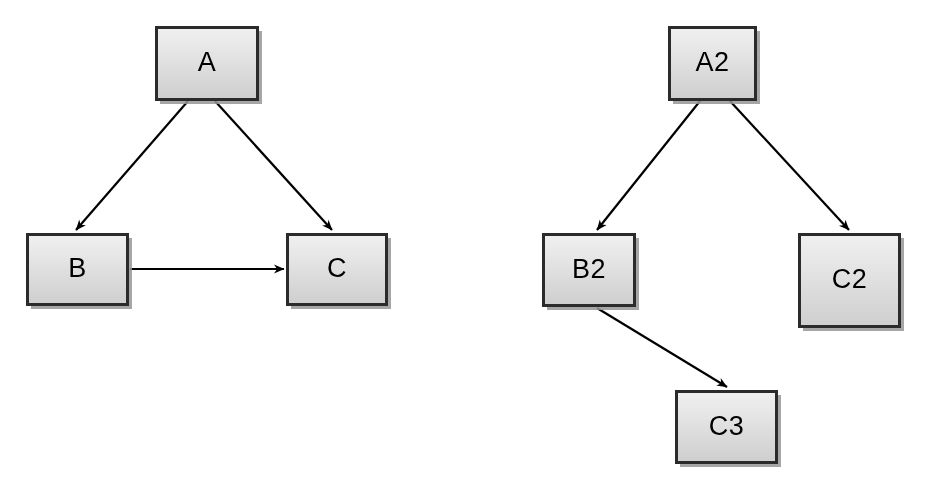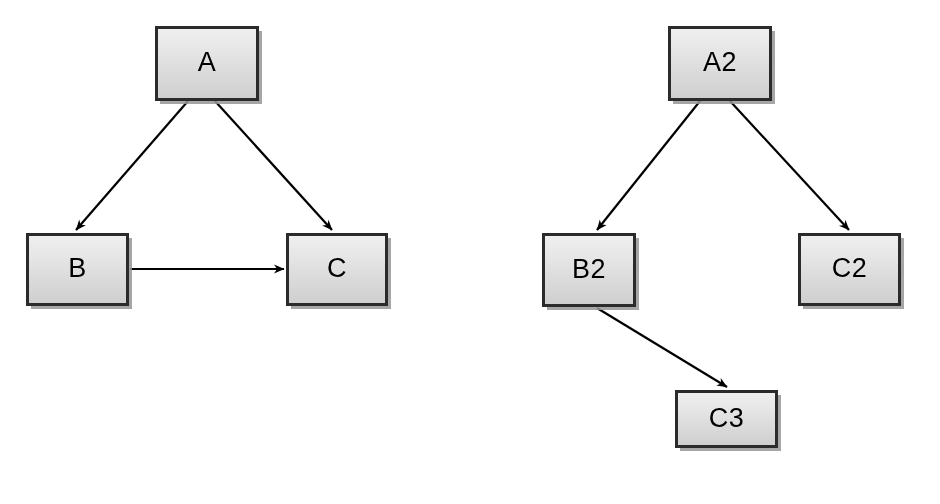--- a/index.html
+++ b/index.html
@@ -70,27 +70,27 @@
   <div id="node-layer">
       <div class="node" style="left: 155px; top: 26px; width: 104px; height: 75px;">
         <span class="node-label">A</span>
       </div>
       <div class="node" style="left: 26px; top: 233px; width: 103px; height: 73px;">
         <span class="node-label">B</span>
       </div>
       <div class="node" style="left: 286px; top: 233px; width: 102px; height: 73px;">
         <span class="node-label">C</span>
       </div>
-      <div class="node" style="left: 668px; top: 26px; width: 104px; height: 75px;">
+      <div class="node" style="left: 668px; top: 26px; width: 89px; height: 75px;">
         <span class="node-label">A2</span>
       </div>
       <div class="node" style="left: 542px; top: 233px; width: 94px; height: 74px;">
         <span class="node-label">B2</span>
       </div>
-      <div class="node" style="left: 798px; top: 233px; width: 103px; height: 73px;">
+      <div class="node" style="left: 798px; top: 233px; width: 103px; height: 95px;">
         <span class="node-label">C2</span>
       </div>
-      <div class="node" style="left: 675px; top: 390px; width: 103px; height: 58px; align-items: center;">
+      <div class="node" style="left: 675px; top: 390px; width: 103px; height: 74px; align-items: center;">
         <span class="node-label">C3</span>
       </div>
     </div>
 
 </div>
 
 </body></html>

